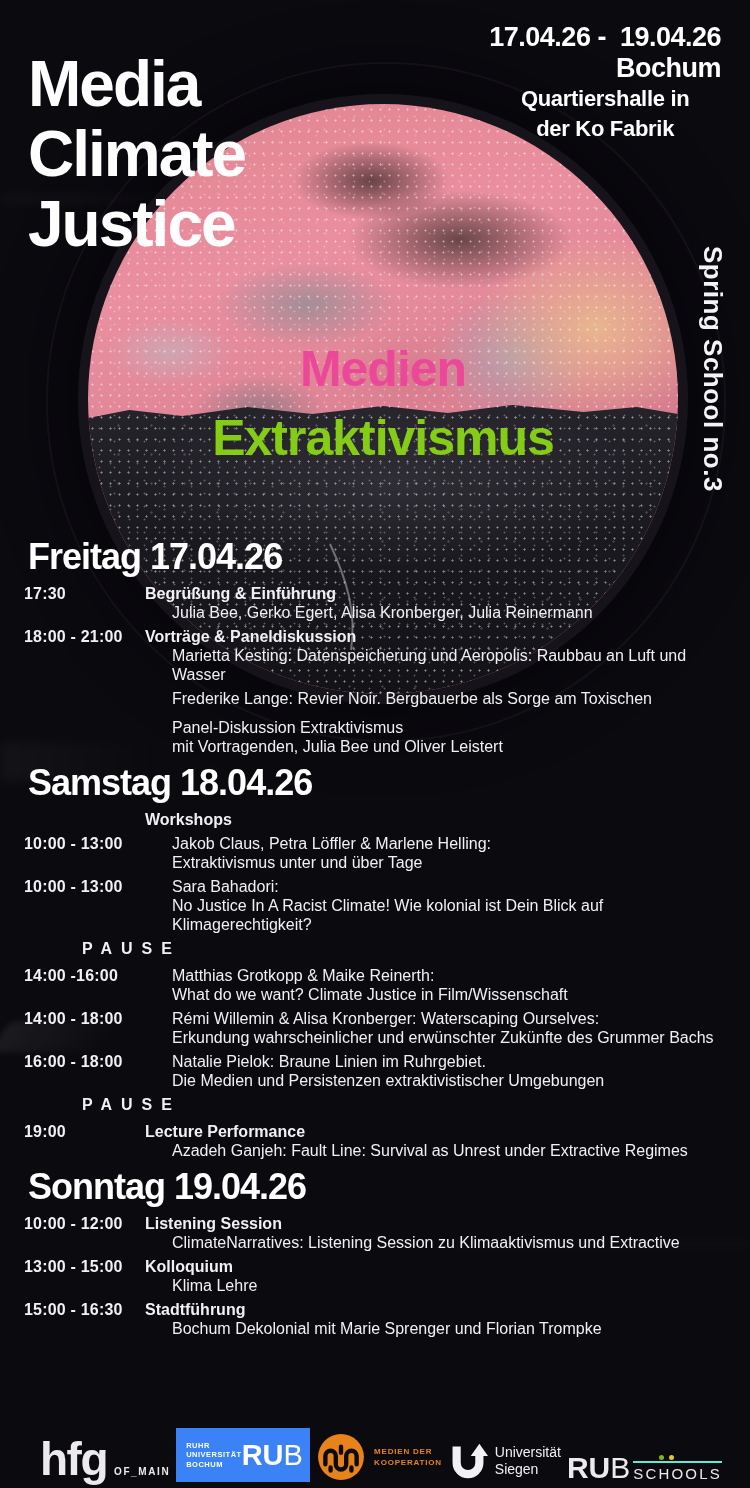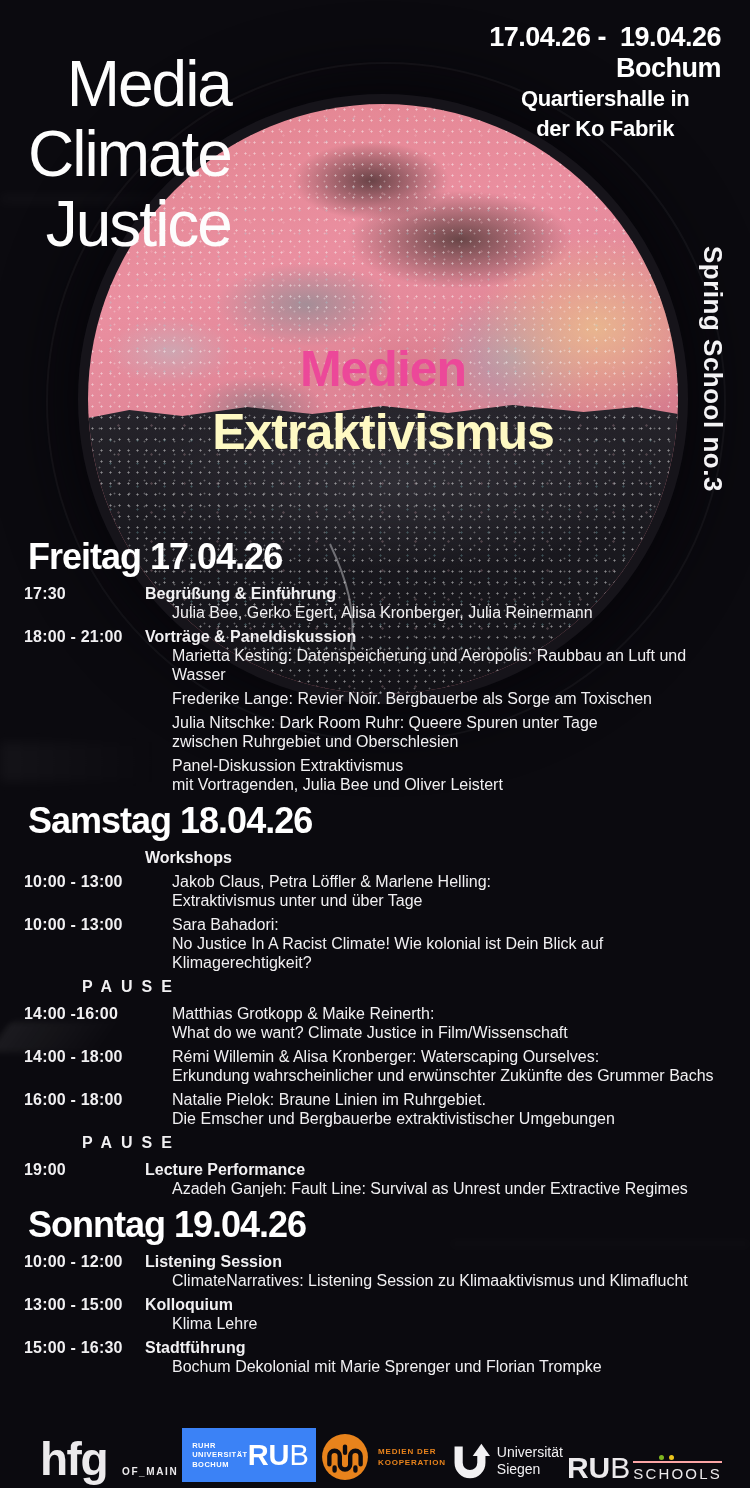--- a/index.html
+++ b/index.html
@@ -51,23 +51,23 @@
     background-image:
       radial-gradient(circle, rgba(255,255,255,.9) 0 .8px, transparent 1.3px),
       radial-gradient(circle, rgba(255,255,255,.55) 0 .7px, transparent 1.2px),
       radial-gradient(circle, rgba(150,225,230,.5) 0 .8px, transparent 1.4px),
       radial-gradient(circle, rgba(255,200,210,.4) 0 .9px, transparent 1.5px);
     background-size:9px 11px, 15px 13px, 27px 23px, 33px 29px;
     background-position:0 0, 4px 6px, 9px 3px, 14px 17px;
   }
   .circle-words{position:absolute; left:0; right:0; top:238px; text-align:center; font-weight:700;}
   .word-top{font-size:50px; line-height:54px; letter-spacing:-1px; color:#ec4899;}
-  .word-bottom{font-size:50px; line-height:54px; letter-spacing:-1px; color:#fef9c3; margin-top:9px;}
-  
-  .title{position:absolute; left:28px; top:6px; font-size:64px; line-height:70px; font-weight:400; letter-spacing:-2px; color:#fdfdfd;text-align:right;}
+  .word-bottom{font-size:50px; line-height:54px; letter-spacing:-1px; color:#84cc16; margin-top:15px;}
+  
+  .title{position:absolute; left:28px; top:6px; font-size:64px; line-height:70px; font-weight:700; letter-spacing:-2px; color:#fdfdfd;}
   .title span{display:block;}
   .meta{position:absolute; right:29px; top:22px; text-align:right; font-weight:700;}
   .meta-dates, .meta-city{font-size:27px; line-height:31px; letter-spacing:-.5px;}
   .meta-venue{font-size:22px; line-height:30px; letter-spacing:-.3px;text-align:center;}
   .side-label{
     position:absolute; top:246px; right:22px;
     writing-mode:vertical-rl; font-size:26px; font-weight:700; letter-spacing:.5px; color:#f4f3f5;
   }
   
   .schedule{position:absolute; left:24px; top:538px; width:704px; color:#f1f0f2;}
@@ -80,35 +80,35 @@
   .sline{padding-left:27px;}
   .pause{font-weight:700; font-size:16px; line-height:19px; letter-spacing:9px; margin:2px 0 8px 58px;}
   
   .footer{
     position:absolute; left:0; right:0; top:1404px; height:78px;
     display:flex; align-items:flex-end; justify-content:space-between;
     padding:0 28px 0 40px; box-sizing:border-box; color:#eceaec;
   }
   .logo-hfg{display:flex; align-items:baseline;}
   .hfg-main{font-size:46px; font-weight:700; letter-spacing:-1.5px; line-height:46px;}
-  .hfg-suffix{font-size:10px; font-weight:700; letter-spacing:1.6px; margin-left:15px;}
+  .hfg-suffix{font-size:10px; font-weight:700; letter-spacing:1.6px; margin-left:7px;}
   .logo-rub{width:134px; height:54px; background:#3b82f6; display:flex; align-items:center; justify-content:space-between; padding:0 10px; box-sizing:border-box;}
   .rub-uni{font-size:7.5px; line-height:9.5px; font-weight:700; letter-spacing:.5px; color:#fff; text-transform:uppercase;}
   .rub-acronym{font-size:29px; line-height:29px; color:#fff;}
   .rub-acronym b{font-weight:700;}
   .rub-acronym span{font-weight:300;}
   .logo-mdk{display:flex; align-items:center;}
   .mdk-text{margin-left:8px; color:#e8831c; font-size:8px; line-height:11px; font-weight:700; letter-spacing:.8px;}
   .logo-siegen{display:flex; align-items:center;}
   .siegen-text{margin-left:7px; font-size:14px; line-height:17px; color:#f2f1f3;}
   .logo-rubs{display:flex; align-items:flex-end;}
   .rubs-acronym{font-size:30px; line-height:28px;}
   .rubs-acronym b{font-weight:700;}
   .rubs-acronym span{font-weight:300;}
-  .rubs-tail{position:relative; margin-left:3px; margin-bottom:1px; border-top:2px solid #fca5a5; padding-top:3px; font-size:15px; line-height:15px; letter-spacing:2.2px;}
+  .rubs-tail{position:relative; margin-left:3px; margin-bottom:1px; border-top:2px solid #5eead4; padding-top:3px; font-size:15px; line-height:15px; letter-spacing:2.2px;}
   .rubs-tail i{position:absolute; top:-8px; width:5px; height:5px; border-radius:50%;}
   .rubs-tail .dot-g{left:26px; background:#7fb51f;}
   .rubs-tail .dot-y{left:36px; background:#ecc51c;}
 </style>
 </head>
 <body>
 
 <div class="poster">
 
   <div class="streak s1"></div>
@@ -164,24 +164,20 @@
           </div>
         </div>
         <div class="srow">
           <div class="stime"></div>
           <div class="sbody">
             <div class="sline">Frederike Lange: Revier Noir. Bergbauerbe als Sorge am Toxischen</div>
           </div>
         </div>
         <div class="srow">
           <div class="stime"></div>
-          <div class="sbody">
-            <div class="sline">Julia Nitschke: Dark Room Ruhr: Queere Spuren unter Tage</div>
-            <div class="sline">zwischen Ruhrgebiet und Oberschlesien</div>
-          </div>
         </div>
         <div class="srow">
           <div class="stime"></div>
           <div class="sbody">
             <div class="sline">Panel-Diskussion Extraktivismus</div>
             <div class="sline">mit Vortragenden, Julia Bee und Oliver Leistert</div>
           </div>
         </div>
       </div>
       <div class="day">
@@ -218,39 +214,39 @@
           <div class="stime">14:00 - 18:00</div>
           <div class="sbody">
             <div class="sline">Rémi Willemin &amp; Alisa Kronberger: Waterscaping Ourselves:</div>
             <div class="sline">Erkundung wahrscheinlicher und erwünschter Zukünfte des Grummer Bachs</div>
           </div>
         </div>
         <div class="srow">
           <div class="stime">16:00 - 18:00</div>
           <div class="sbody">
             <div class="sline">Natalie Pielok: Braune Linien im Ruhrgebiet.</div>
-            <div class="sline">Die Emscher und Bergbauerbe extraktivistischer Umgebungen</div>
+            <div class="sline">Die Medien und Persistenzen extraktivistischer Umgebungen</div>
           </div>
         </div>
         <div class="pause">PAUSE</div>
         <div class="srow">
           <div class="stime">19:00</div>
           <div class="sbody">
             <div class="slabel">Lecture Performance</div>
             <div class="sline">Azadeh Ganjeh: Fault Line: Survival as Unrest under Extractive Regimes</div>
           </div>
         </div>
       </div>
       <div class="day">
         <div class="day-heading">Sonntag 19.04.26</div>
         <div class="srow">
           <div class="stime">10:00 - 12:00</div>
           <div class="sbody">
             <div class="slabel">Listening Session</div>
-            <div class="sline">ClimateNarratives: Listening Session zu Klimaaktivismus und Klimaflucht</div>
+            <div class="sline">ClimateNarratives: Listening Session zu Klimaaktivismus und Extractive</div>
           </div>
         </div>
         <div class="srow">
           <div class="stime">13:00 - 15:00</div>
           <div class="sbody">
             <div class="slabel">Kolloquium</div>
             <div class="sline">Klima Lehre</div>
           </div>
         </div>
         <div class="srow">

